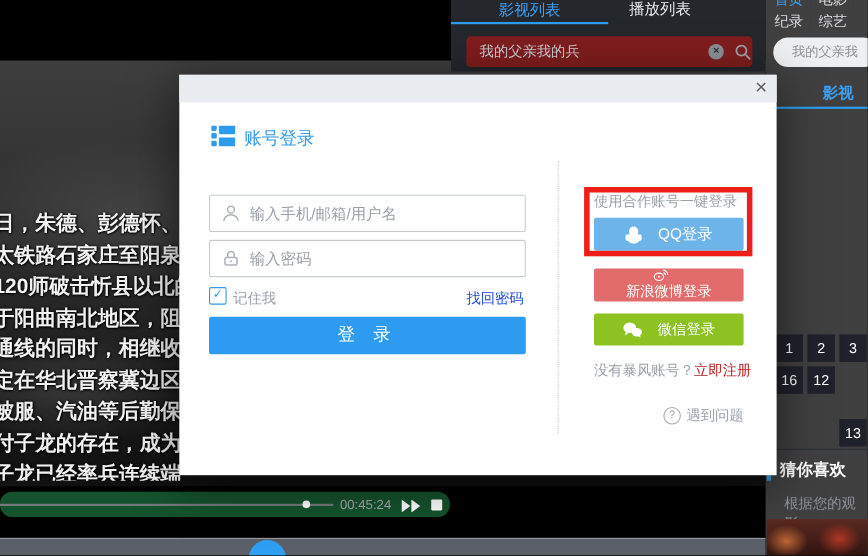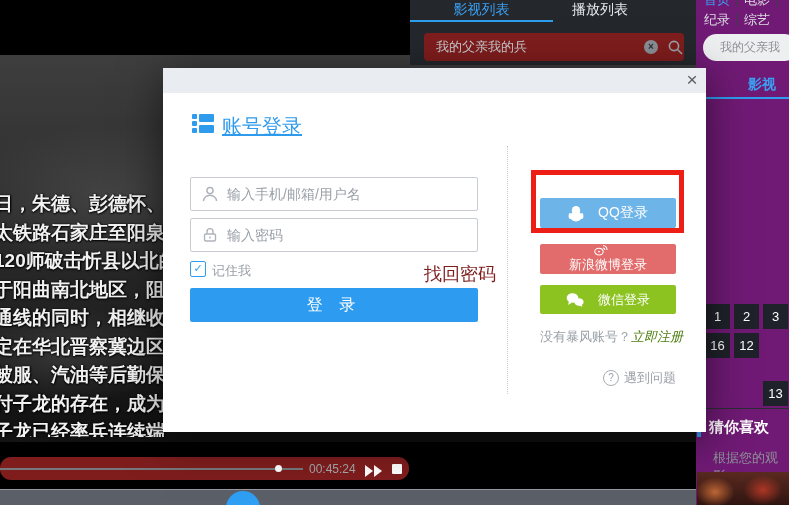--- a/index.html
+++ b/index.html
@@ -11,42 +11,42 @@
   #footage{left:0;top:55px;width:696px;height:387px;
     background:
       radial-gradient(160px 70px at 60px 300px, rgba(130,130,130,.25), transparent 70%),
       radial-gradient(220px 100px at 110px 140px, rgba(110,110,110,.3), transparent 70%),
       radial-gradient(120px 60px at 20px 420px, rgba(90,90,90,.25), transparent 70%),
       linear-gradient(180deg,#3e3e3e 0%,#2c2c2c 45%,#1b1b1b 80%,#101010 100%);}
   #subtitles{left:-6px;top:190px;width:430px;height:247px;overflow:hidden;
     font-size:19px;font-weight:bold;color:#f2f2f2;line-height:28.5px;white-space:nowrap;
     text-shadow:0 1px 2px #000,1px 0 2px #000;}
   
-  #control-bar{left:0;top:457px;width:409px;height:23px;background:#7f1d1d;border-radius:11px;}
+  #control-bar{left:0;top:447px;width:409px;height:23px;background:#14532d;border-radius:11px;}
   #progress-track{left:0;top:11px;width:303px;height:2px;background:#75787d;}
   #progress-dot{left:275px;top:8px;width:7px;height:7px;border-radius:50%;background:#fff;}
   #time-label{left:309px;top:5px;font-size:12px;color:#a4a7ac;}
   #ff-icon{left:365px;top:6px;}
   #stop-icon{left:392px;top:7px;width:10px;height:10px;background:#fff;border-radius:1px;}
   
   #bottom-strip{left:0;top:489px;width:696px;height:16px;background:#5b5f68;border-top:1px solid #94989f;}
   #play-circle{left:226px;top:490px;width:34px;height:34px;border-radius:50%;background:#2e9ff2;}
   
   #playlist-panel{left:410px;top:0;width:286px;height:65px;background:#24272c;}
   .pl-tab{top:0;height:20px;font-size:14px;line-height:19px;text-align:center;}
   #pl-tab-1{left:0;width:143px;color:#3ba0f2;}
   #pl-tab-underline{left:0;top:20px;width:143px;height:2px;background:#2e9ded;}
   #pl-tab-2{left:120px;width:140px;color:#e9ebee;font-family:Liberation Serif, serif;}
   #pl-search{left:14px;top:33px;width:260px;height:28px;background:#7f1d1d;border-radius:4px;}
   #pl-search-text{left:12px;top:0;line-height:28px;font-size:13px;color:#c9ccd1;}
   #pl-clear{left:220px;top:7px;width:14px;height:14px;border-radius:50%;background:#8b8f96;
     color:#2c2f34;font-size:10px;line-height:14px;text-align:center;font-weight:bold;}
   #pl-mag{left:243px;top:6px;}
   
-  #site-panel{left:696px;top:0;width:93px;height:505px;background:#701a75;overflow:hidden;}
+  #site-panel{left:696px;top:0;width:93px;height:505px;background:#404040;overflow:hidden;}
   .nav-item{font-size:13px;color:#dcdee2;}
   .nav-sep{width:1px;height:13px;background:#3a3e45;}
   #nav1-home{left:8px;top:-9px;color:#3ba0f2;}
   #nav1-sep{left:40px;top:-6px;}
   #nav1-movie{left:48px;top:-9px;}
   #nav1-sep2{left:80px;top:-6px;}
   #nav2-doc{left:8px;top:11px;}
   #nav2-sep{left:40px;top:13px;}
   #nav2-variety{left:48px;top:11px;}
   #site-pill{left:7px;top:34px;width:95px;height:27px;border-radius:14px;background:#edeff1;}
@@ -70,45 +70,45 @@
     background:
       radial-gradient(26px 20px at 18px 20px, rgba(220,120,60,.8), transparent 75%),
       radial-gradient(26px 20px at 66px 18px, rgba(200,60,40,.8), transparent 75%),
       linear-gradient(180deg,#5a2a20,#301410);}
   
   #modal{left:163px;top:68px;width:543px;height:364px;background:#fff;box-shadow:0 8px 40px rgba(0,0,0,.55);}
   #modal-header{left:0;top:0;width:543px;height:25px;background:#e9ecf0;}
   #modal-close{left:518px;top:1px;width:22px;height:22px;font-size:19px;color:#5b6066;
     text-align:center;line-height:22px;cursor:pointer;}
   #modal-title-row{left:29px;top:47px;height:22px;display:flex;align-items:center;}
-  #modal-title{margin-left:8px;color:#2f9bed;font-size:20px;text-decoration:underline;}
+  #modal-title{margin-left:8px;color:#2f9bed;font-size:16px;}
   .login-input{left:27px;width:286px;height:32px;border:1px solid #c8ccd2;border-radius:2px;background:#fff;}
   #input-username{top:109px;}
   #input-password{top:150px;}
   .input-icon{position:absolute;left:10px;top:7px;}
   .input-ph{position:absolute;left:36px;top:0;line-height:32px;font-size:14px;color:#9aa0a8;}
   #checkbox{left:27px;top:193px;width:14px;height:14px;border:1px solid #2f9bed;border-radius:2px;
     color:#2f9bed;font-size:11px;line-height:13px;text-align:center;}
   #remember-label{left:49px;top:194px;color:#9aa0a8;font-size:13px;}
-  #forgot-link{left:261px;top:194px;color:#7f1d1d;font-size:18px;cursor:pointer;}
+  #forgot-link{left:261px;top:194px;color:#1d4ed8;font-size:13px;cursor:pointer;}
   #login-btn{left:27px;top:220px;width:288px;height:34px;background:#2d9cf0;border:none;border-radius:2px;
     color:#fff;font-size:16px;letter-spacing:6px;text-align:center;line-height:34px;cursor:pointer;}
   #sms-link{left:27px;top:263px;color:#2f9bed;font-size:13px;cursor:pointer;}
   #dotted-divider{left:344px;top:78px;width:0;height:248px;border-left:1px dotted #c6c9cd;}
   #partner-hint{left:377px;top:106px;color:#9aa0a8;font-size:13px;}
   .social-btn{left:377px;width:136px;border-radius:2px;display:flex;align-items:center;justify-content:center;
     color:#fff;cursor:pointer;}
   .social-btn svg{margin-right:14px;}
   #qq-btn{top:130px;height:30px;background:#6db4e8;font-size:14px;}
   #weibo-btn{top:176px;height:30px;background:#e26b6b;font-size:13px;flex-direction:column;}
   #wechat-btn{top:217px;height:29px;background:#8cc320;font-size:13px;align-items:center;}
   #red-box{left:368px;top:102px;width:153px;height:63px;border:5px solid #ec1e16;box-sizing:border-box;pointer-events:none;}
   #register-row{left:377px;top:260px;font-size:13px;}
   #no-account{color:#9aa0a8;}
-  #register-link{color:#4d7c0f;cursor:pointer;font-style:italic;}
+  #register-link{color:#b91c1c;cursor:pointer;}
   #help-row{left:377px;top:301px;width:136px;text-align:right;font-size:13px;color:#9aa0a8;
     display:flex;justify-content:flex-end;align-items:center;}
   #help-icon{display:inline-block;width:14px;height:14px;border:1px solid #a7abb0;border-radius:50%;
     font-size:10px;line-height:14px;text-align:center;margin-right:5px;color:#9aa0a8;}
 </style>
 </head>
 <body>
 
 <div id="canvas">
 
@@ -225,20 +225,21 @@
     </div>
 
     <div class="abs" id="checkbox">✓</div>
     <div class="abs" id="remember-label">记住我</div>
     <div class="abs" id="forgot-link">找回密码</div>
 
     <div class="abs" id="login-btn">登 录</div>
 
     <div class="abs" id="dotted-divider"></div>
 
+    <div class="abs" id="partner-hint">使用合作账号一键登录</div>
 
     <div class="abs social-btn" id="qq-btn">
       <svg width="16" height="17" viewBox="0 0 16 17" fill="#fff">
         <ellipse cx="8" cy="5.5" rx="4.2" ry="4.5"></ellipse>
           <ellipse cx="8" cy="11.5" rx="6" ry="5"></ellipse>
         <ellipse cx="2.2" cy="11" rx="1.6" ry="3"></ellipse>
           <ellipse cx="13.8" cy="11" rx="1.6" ry="3"></ellipse>
         </svg>
       <span>QQ登录</span>
     </div>

